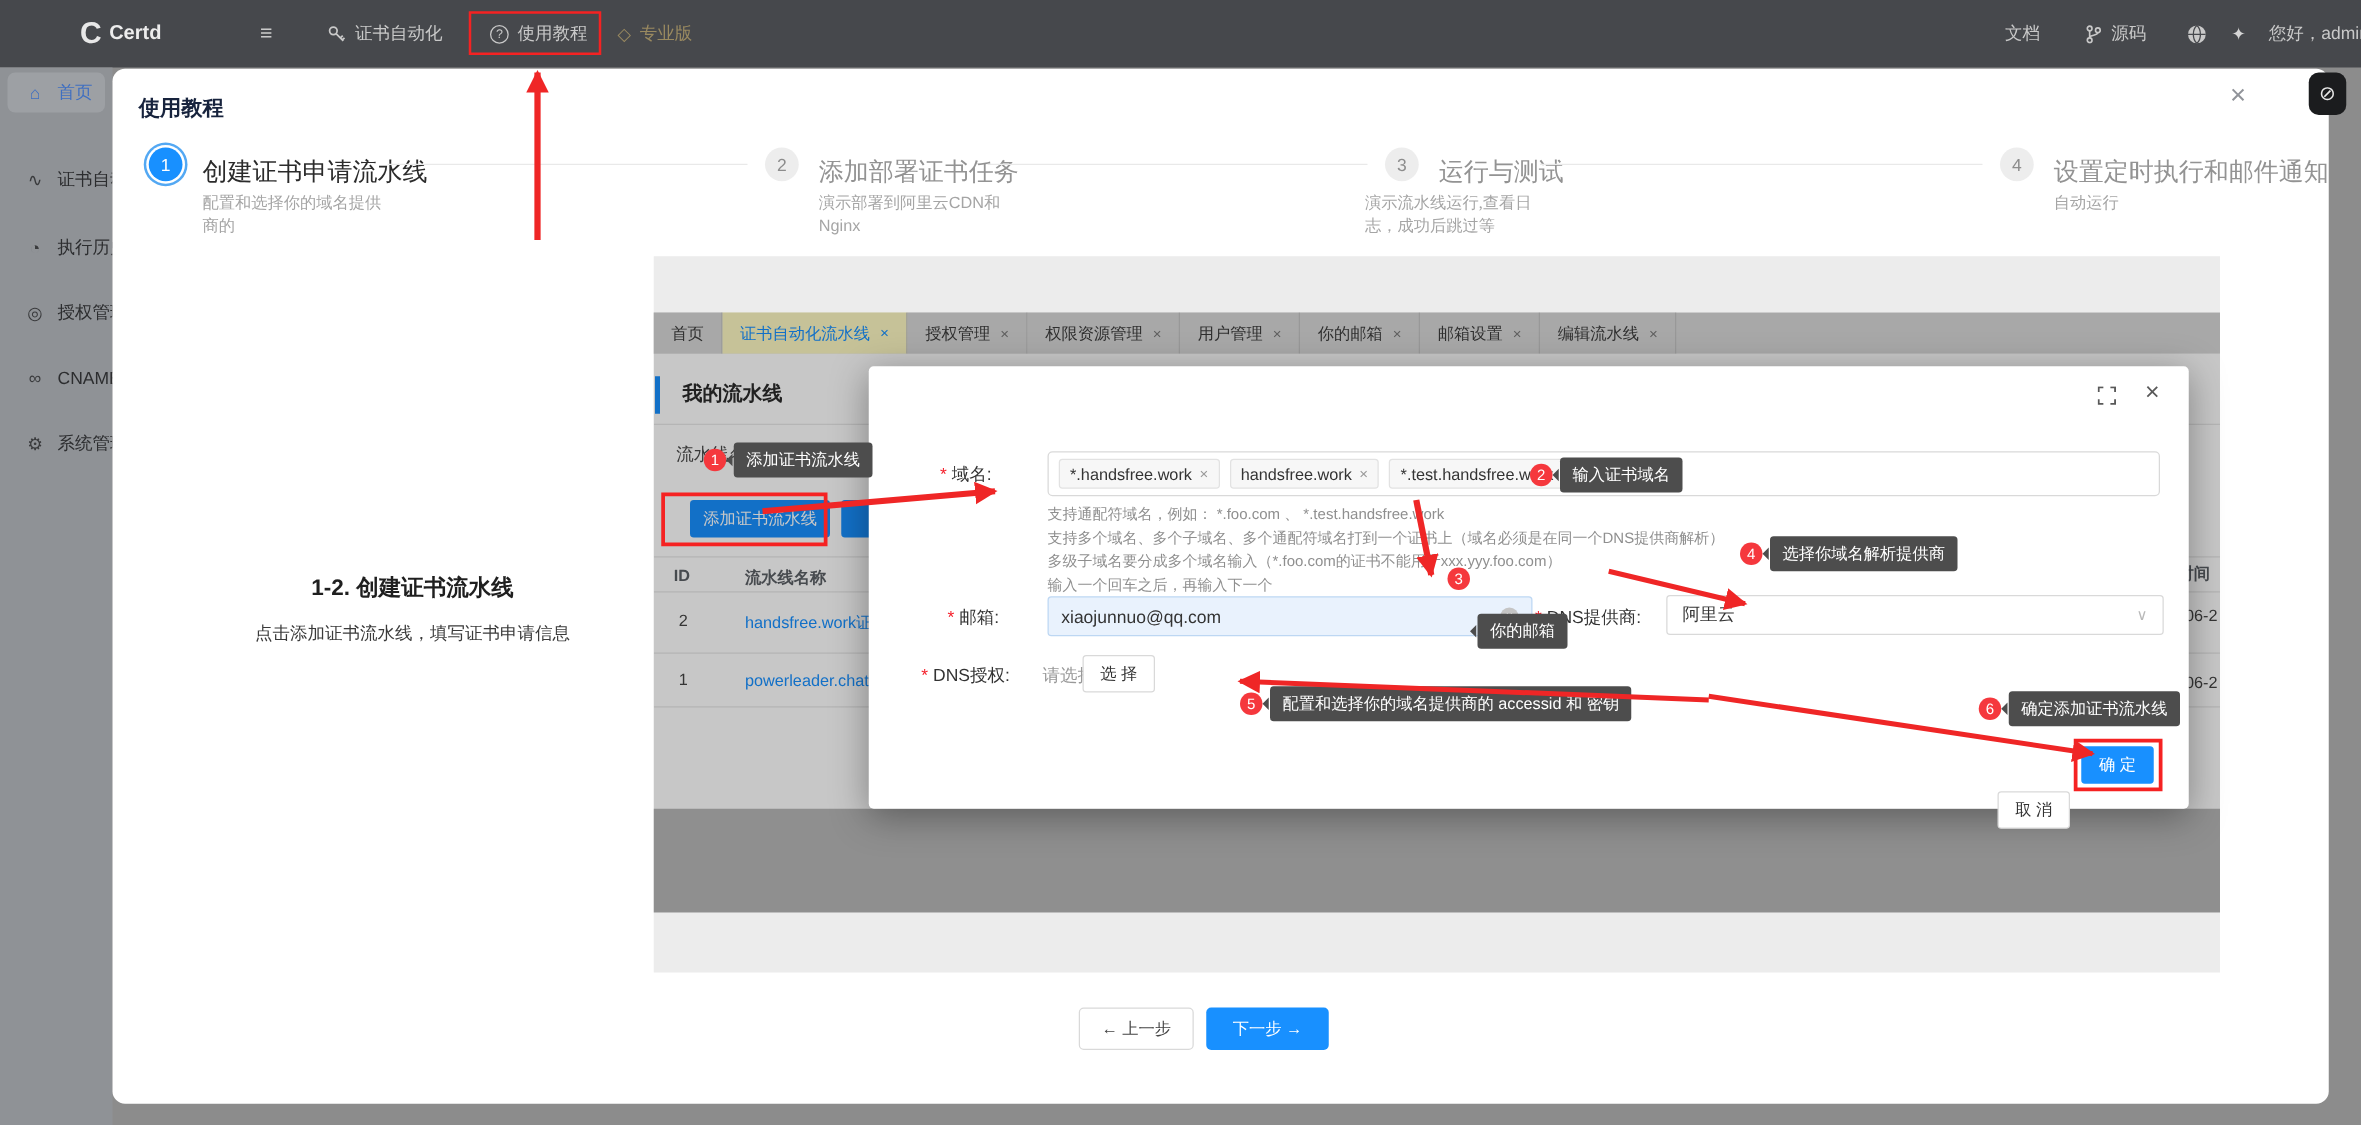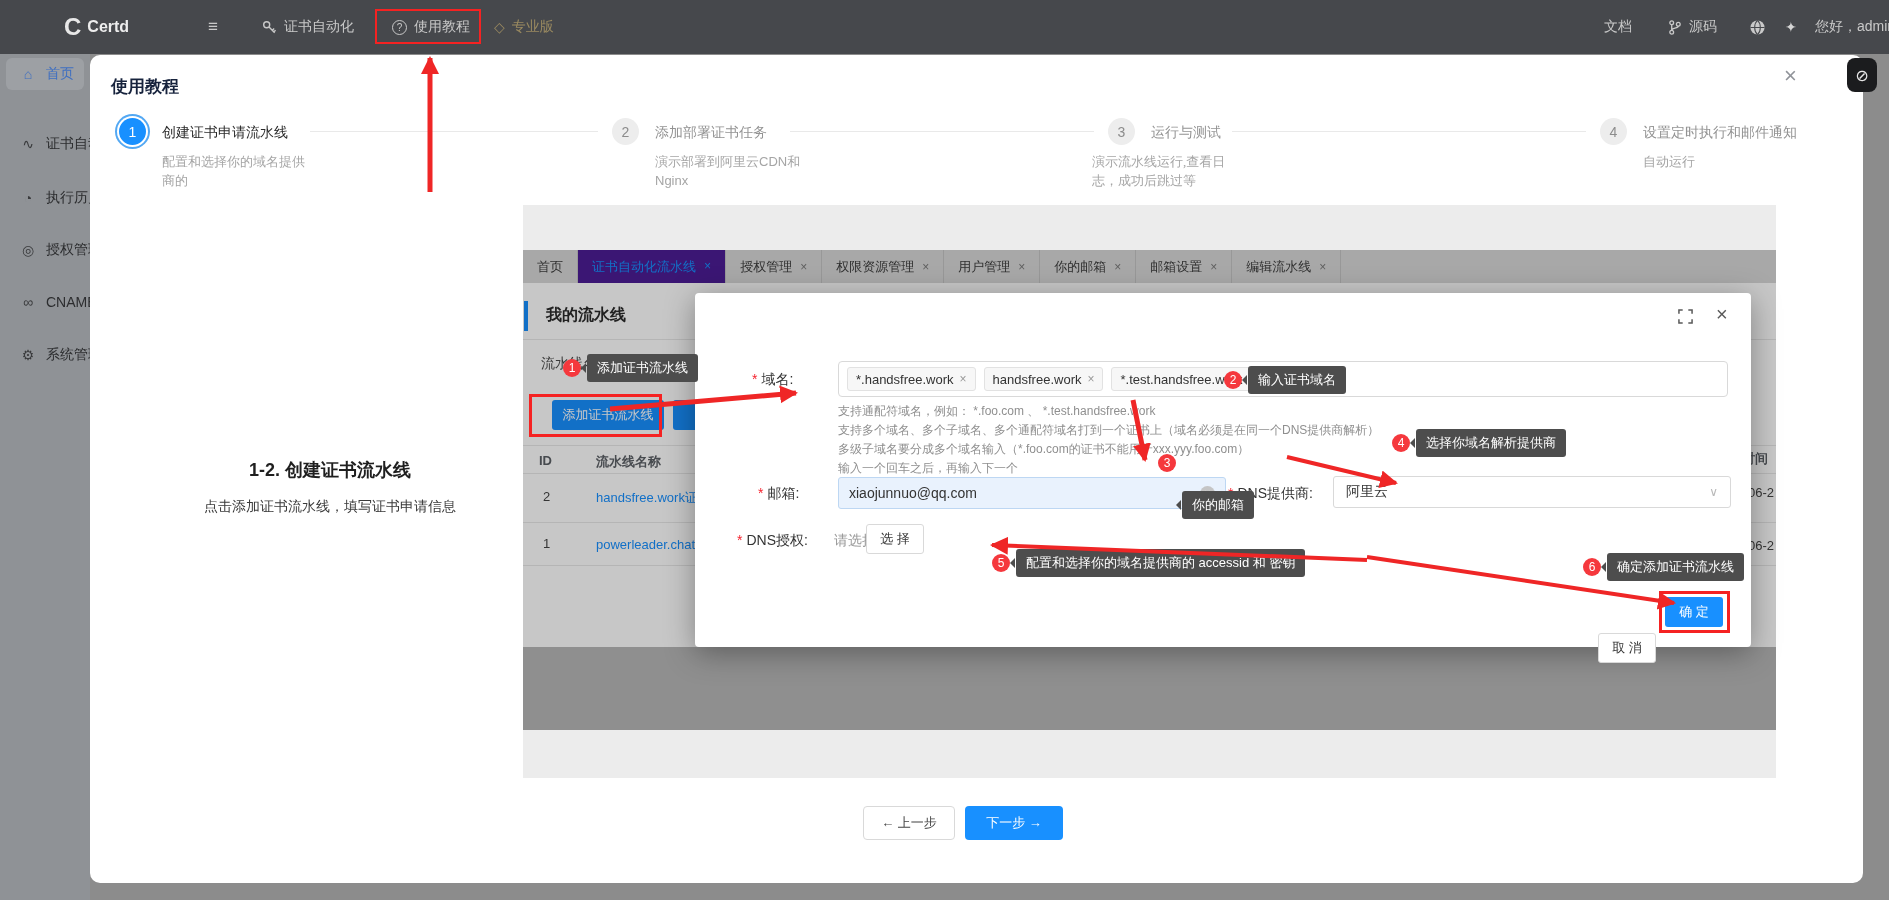--- a/index.html
+++ b/index.html
@@ -20,35 +20,35 @@
   .side-item .ic { width:16px; font-size:14px; color:#3a3b3d; text-align:center; }
   .side-item.active { left:6px; width:78px; padding-left:14px; background:#9da0a4; border-radius:6px; color:#3f6fc1; }
   .side-item.active .ic { color:#3f6fc1; }
   
   .tmodal { left:90px; top:55px; width:1773px; height:828px; background:#ffffff; border-radius:10px; z-index:2; }
   .tmodal-title { font-size:17px; font-weight:bold; color:#17233d; z-index:3; }
   .tclose { font-size:22px; color:#909399; z-index:3; cursor:pointer; }
   .step-circle { width:27px; height:27px; border-radius:50%; display:flex; align-items:center; justify-content:center; font-size:14px; z-index:3; }
   .step-circle.cur { background:#1890ff; color:#fff; box-shadow:0 0 0 2px #fff, 0 0 0 4px #53a8f3; }
   .step-circle.wait { background:#ededed; color:#8c8c8c; }
-  .step-title { font-size:14px; color:#2b2b2b; font-weight:500; z-index:3; white-space:nowrap; }
+  .step-title { font-size:20px; color:#2b2b2b; font-weight:500; z-index:3; white-space:nowrap; }
   .step-title.wait { color:#939393; font-weight:400; }
   .step-desc { font-size:13px; color:#a5a5a5; line-height:19px; z-index:3; }
   .step-line { height:1px; background:#e9e9e9; z-index:3; }
   .note-wrap { left:140px; top:458px; width:380px; text-align:center; z-index:3; }
   .note-title { font-size:18px; font-weight:bold; color:#1f1f1f; }
   .note-desc { font-size:14px; color:#3a3a3a; margin-top:16px; }
   .navbtn { height:34px; border-radius:4px; font-size:13px; display:flex; align-items:center; justify-content:center; z-index:3; cursor:pointer; }
   .navbtn.prev { background:#fff; border:1px solid #d9d9d9; color:#444; width:92px; }
   .navbtn.next { background:#1890ff; color:#fff; width:98px; }
   
   .shot-strip { background:#ececec; z-index:3; }
   .tabbar { left:523px; top:250px; width:1253px; height:33px; background:#d8d8d8; display:flex; z-index:3; }
   .tab { height:33px; display:flex; align-items:center; gap:8px; padding:0 14px; font-size:13px; color:#3d3d3d; border-right:1px solid #c3c3c3; white-space:nowrap; background:#d8d8d8; cursor:pointer; }
-  .tab.active { background:#4c1d95; color:#1890ff;font-family:Liberation Mono, monospace; }
+  .tab.active { background:#fef9c3; color:#1890ff;font-family:Liberation Mono, monospace; }
   .tab .x { font-size:12px; color:#7a7a7a; }
   .tab.active .x { color:#1890ff; }
   .shot-content { left:523px; top:283px; width:1253px; height:447px; background:#ffffff; z-index:3; overflow:hidden; }
   .pg-title-bar { position:absolute; left:1px; top:18px; width:4px; height:30px; background:#1890ff; }
   .pg-title { position:absolute; left:23px; top:22px; font-size:16px; font-weight:bold; color:#2b2b2b; }
   .hr { position:absolute; background:#e8e8e8; height:1px; }
   .filter-label { position:absolute; left:18px; top:72px; font-size:14px; color:#4a4a4a; }
   .btn-blue { position:absolute; background:#1890ff; color:#fff; font-size:13px; display:flex; align-items:center; justify-content:center; border-radius:3px; cursor:pointer; }
   .thead { position:absolute; font-size:13px; font-weight:bold; color:#5c6066; }
   .tcell { position:absolute; font-size:13px; color:#444; }

